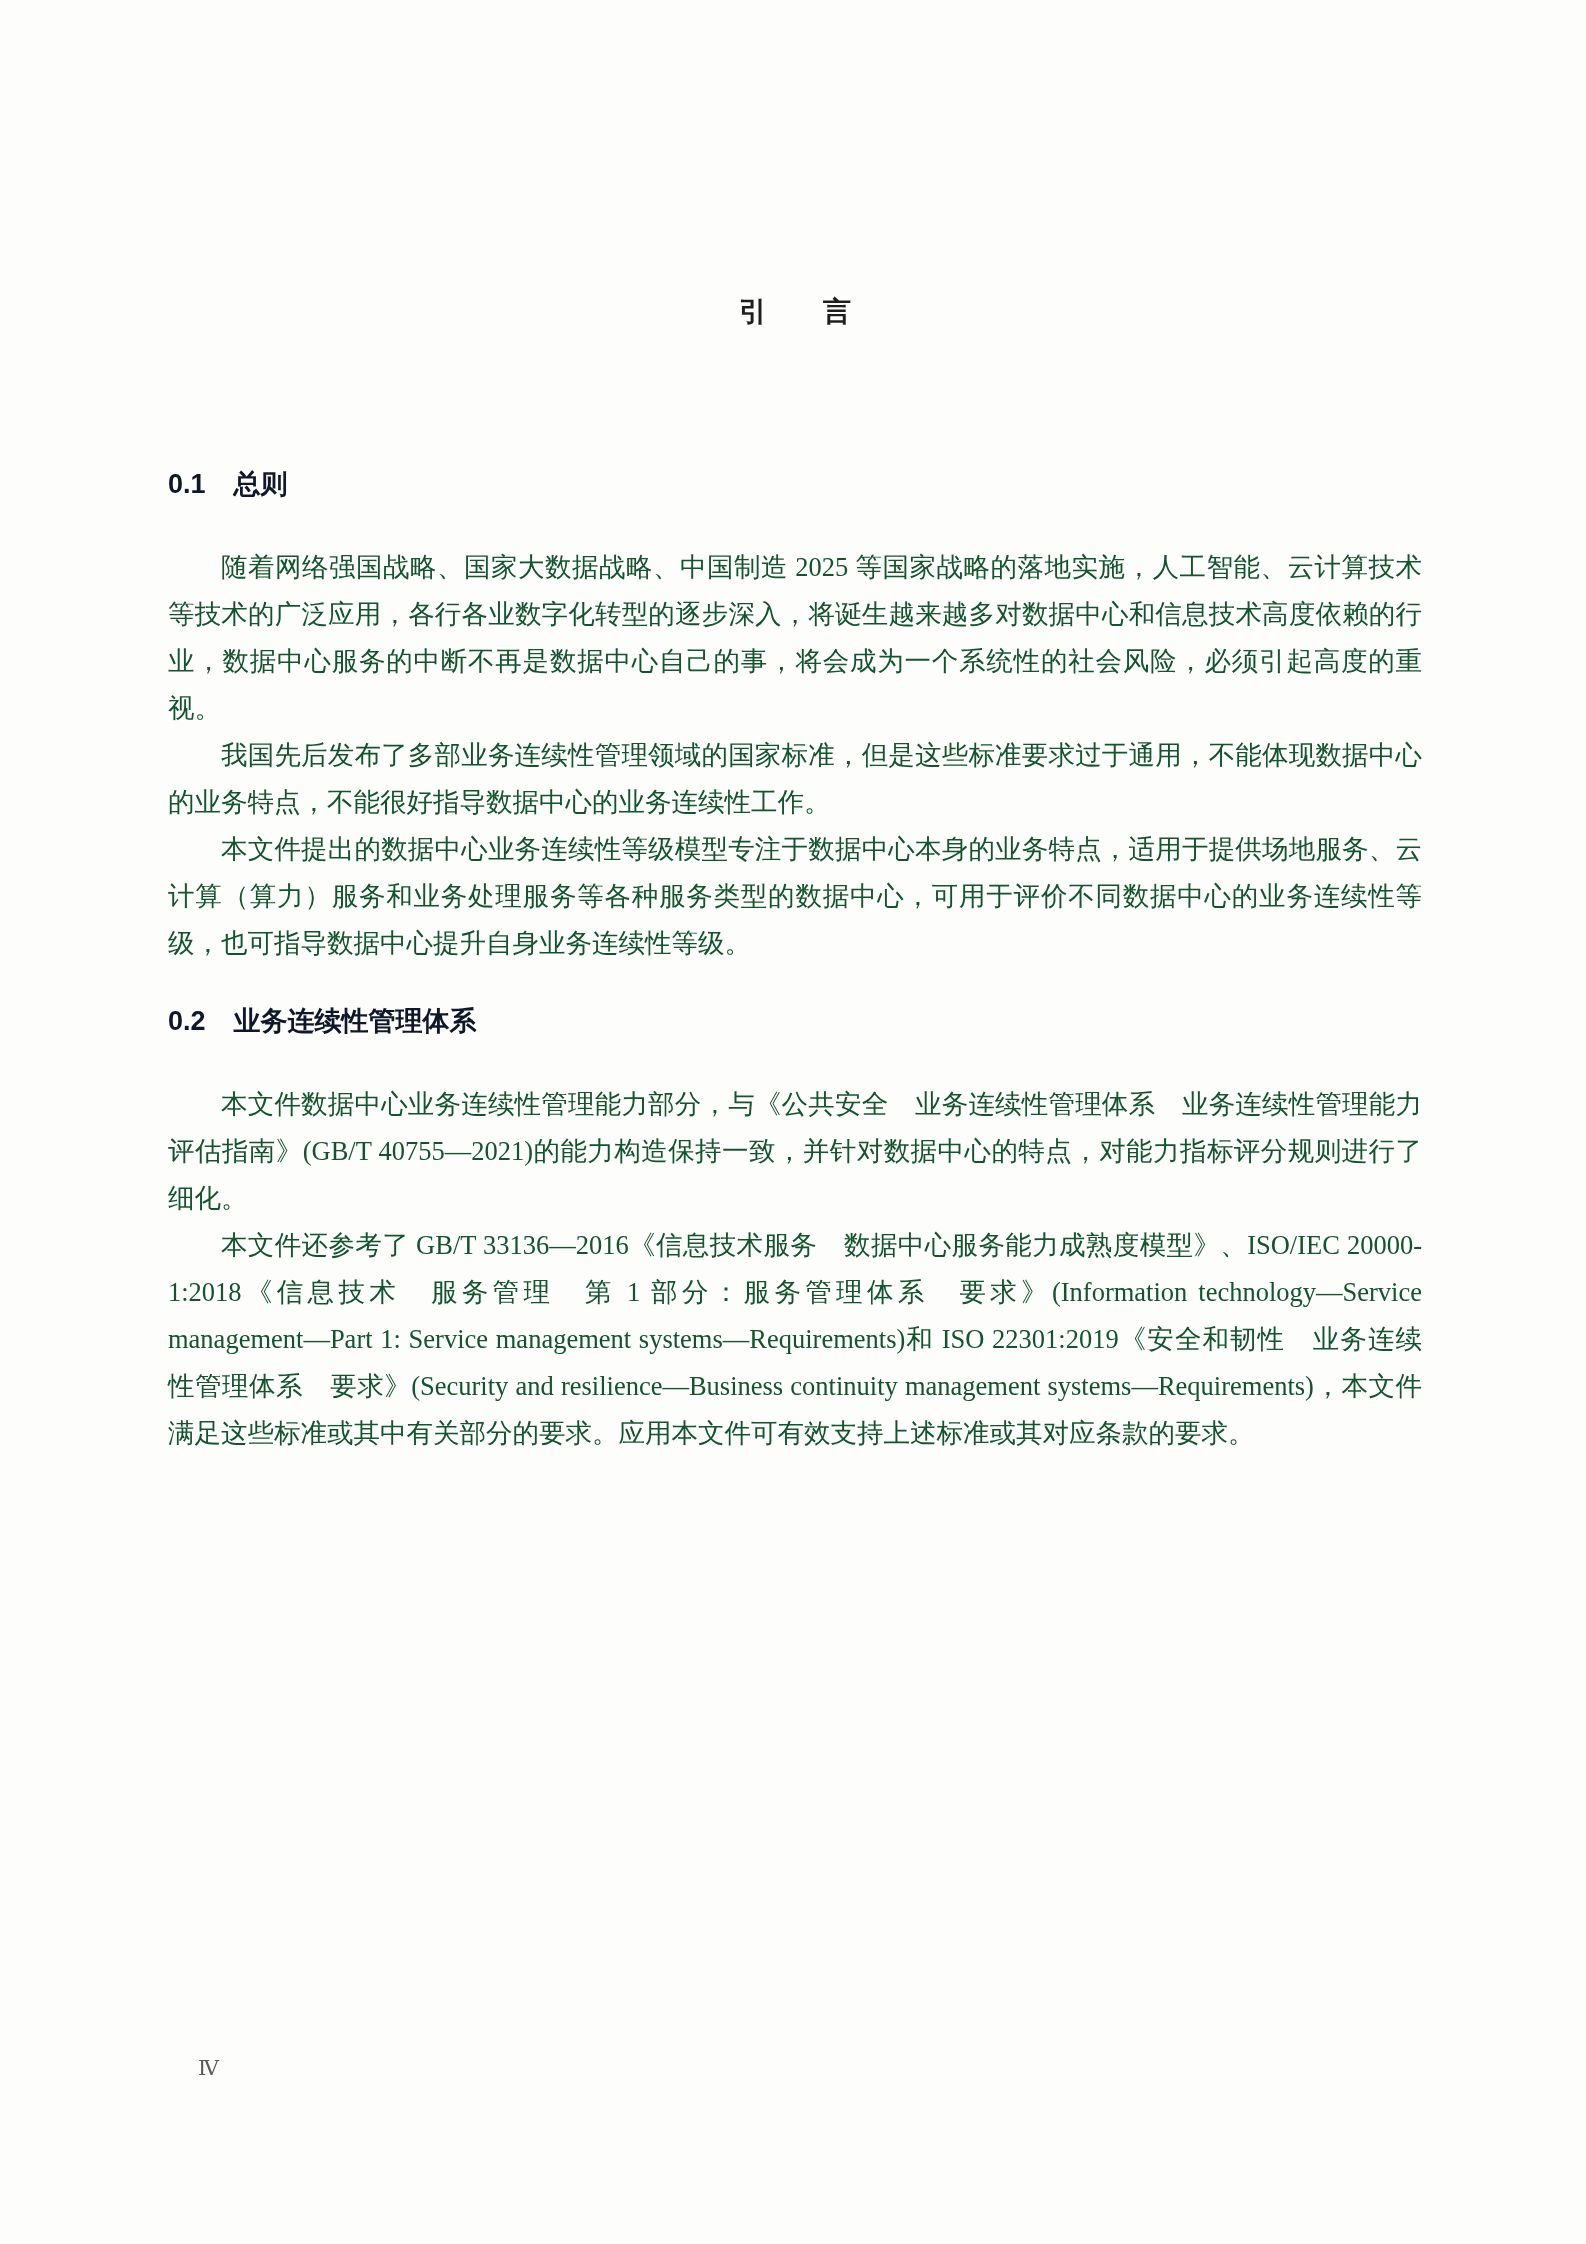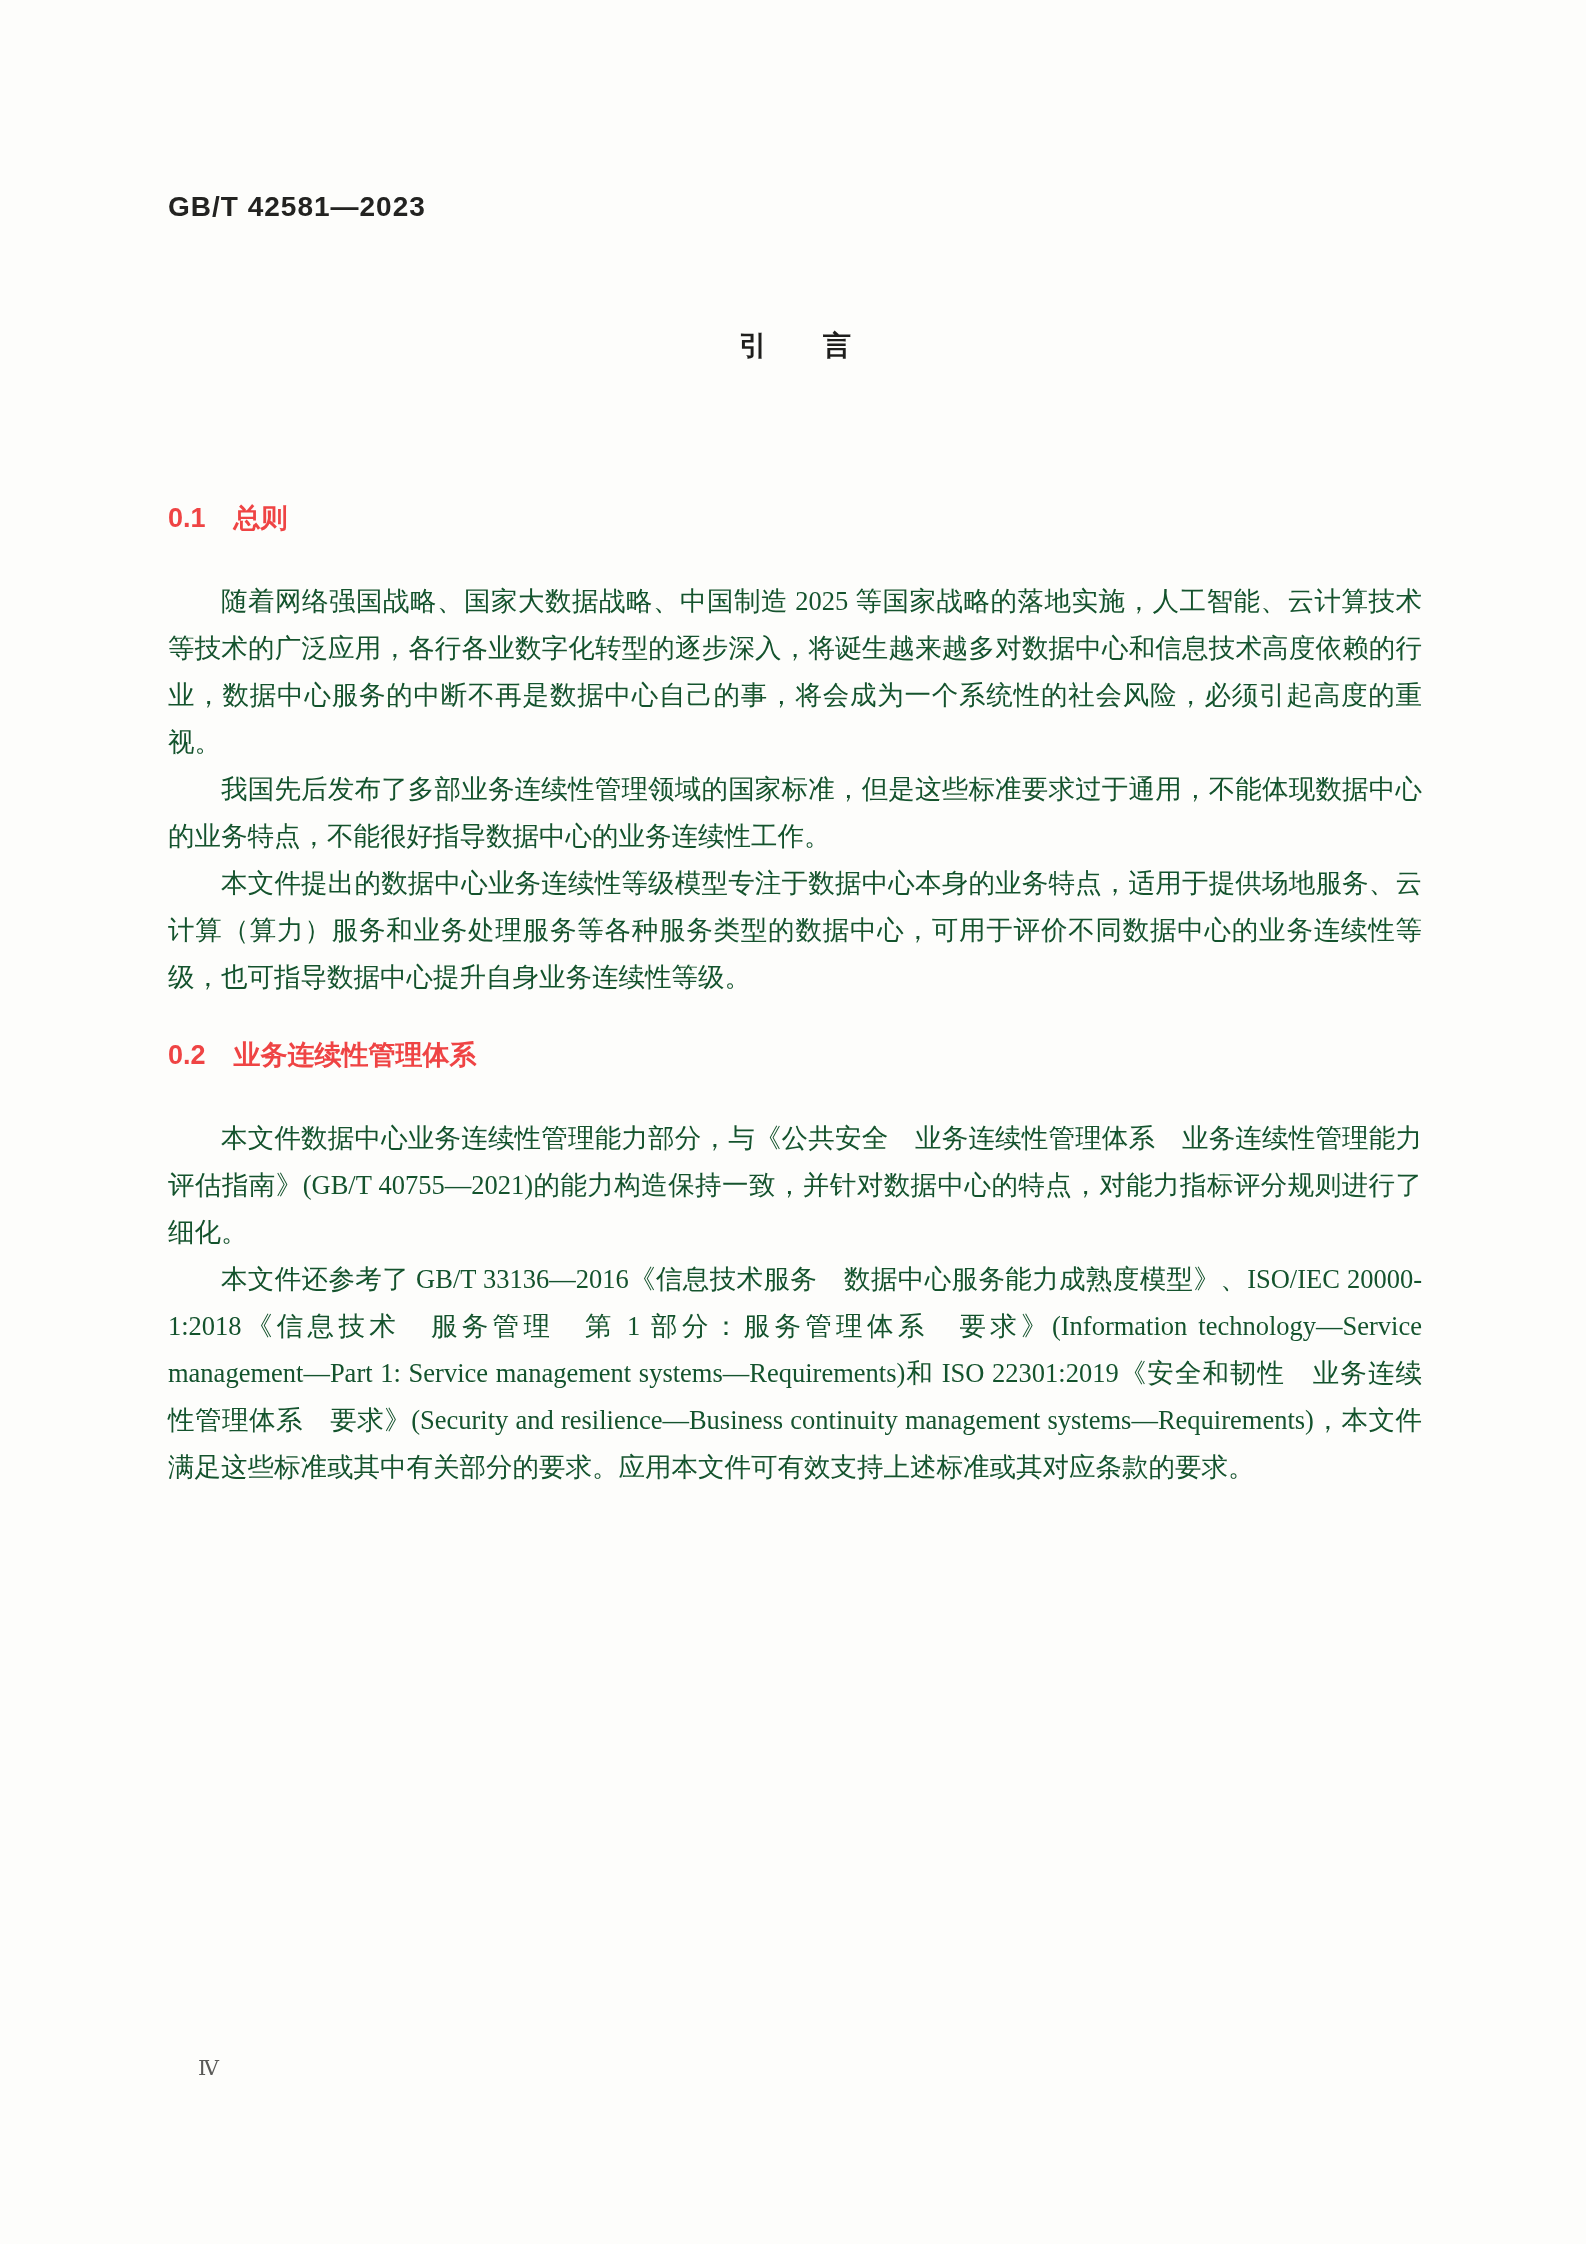--- a/index.html
+++ b/index.html
@@ -37,21 +37,21 @@
     font-weight: bold;
     font-size: 28px;
     line-height: 52px;
     color: #1e1e1c;
   }
   .section-heading {
     font-family: "Liberation Sans", "DejaVu Sans", sans-serif;
     font-weight: bold;
     font-size: 27px;
     line-height: 40px;
-    color: #ef4444;
+    color: #0f172a;
   }
   .section-heading .sec-num {
     display: inline-block;
     margin-right: 28px;
   }
   #section-1 .section-heading { margin-top: 126px; }
   #section-2 .section-heading { margin-top: 34px; }
   .paragraphs { margin-top: 40px; }
   .paragraphs p {
     margin: 0;
@@ -70,21 +70,20 @@
     font-size: 21px;
     color: #5a5a58;
   }
 </style>
 </head>
 <body>
 
 <div class="page">
   <div class="content">
 
-    <div class="doc-number">GB/T 42581—2023</div>
 
     <div class="doc-title">引　　言</div>
 
     <div id="section-1">
       <div class="section-heading">
         <span class="sec-num">0.1</span><span>总则</span>
       </div>
       <div class="paragraphs">
         <p>随着网络强国战略、国家大数据战略、中国制造 2025 等国家战略的落地实施，人工智能、云计算技术等技术的广泛应用，各行各业数字化转型的逐步深入，将诞生越来越多对数据中心和信息技术高度依赖的行业，数据中心服务的中断不再是数据中心自己的事，将会成为一个系统性的社会风险，必须引起高度的重视。</p>
         <p>我国先后发布了多部业务连续性管理领域的国家标准，但是这些标准要求过于通用，不能体现数据中心的业务特点，不能很好指导数据中心的业务连续性工作。</p>

